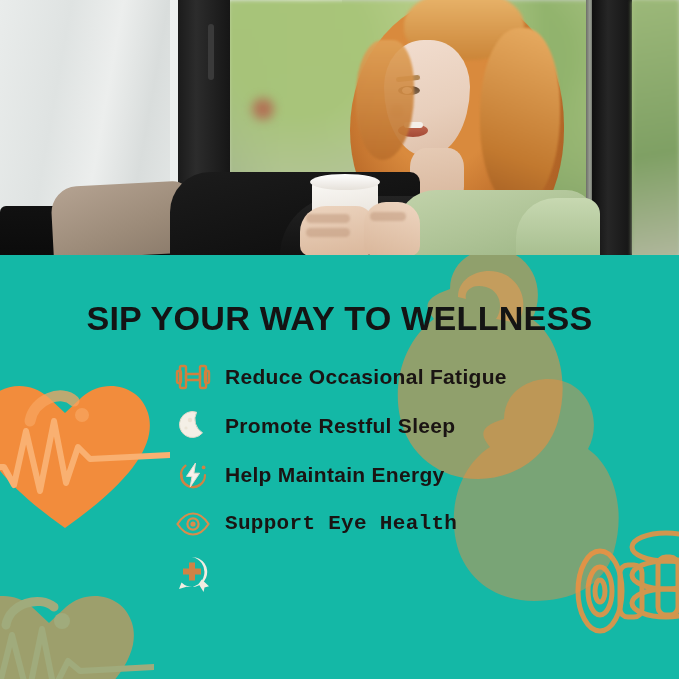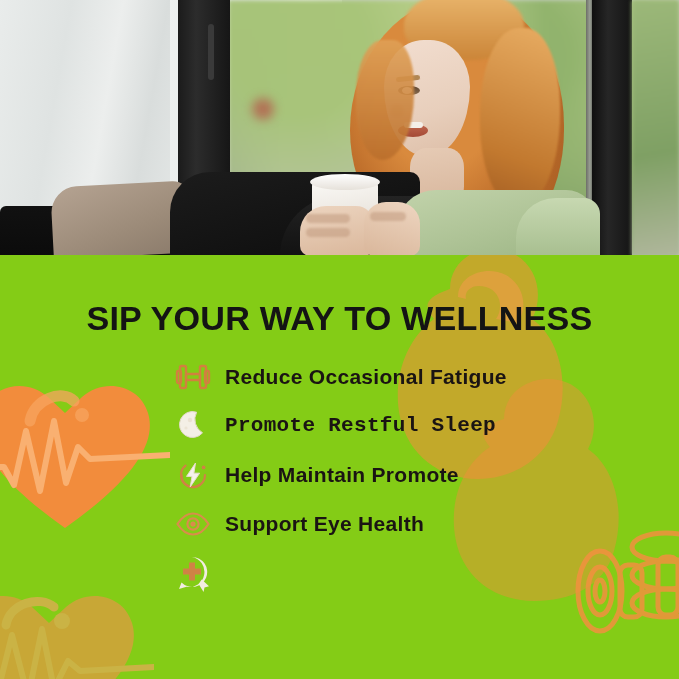--- a/index.html
+++ b/index.html
@@ -153,21 +153,21 @@
     position:absolute; left:364px; top:202px; width:56px; height:54px;
     background:linear-gradient(200deg,#eed6c1,#d9b69a); border-radius:22px 22px 10px 10px; filter:blur(.6px);
   }
   .ph-finger { position:absolute; width:44px; height:9px; background:rgba(190,150,122,.5);
     border-radius:6px; filter:blur(1.1px); }
 
   
   .panel {
     position:absolute; left:0; top:255px;
     width:679px; height:424px;
-    background:#84cc16;
+    background:#14b8a6;
     overflow:hidden;
   }
   .wm { position:absolute; pointer-events:none; }
 
   
   .title {
     position:absolute; left:0; top:45px; width:679px;
     text-align:center;
     color:#141414;
     font-weight:800;
@@ -308,47 +308,47 @@
       </div>
 
       <div class="row">
         <div class="icon-wrap" style="left:171px;">
           <svg width="38" height="38" viewBox="0 0 38 38">
             <path d="M28.5 25.8 A13 13 0 1 1 22.6 5.2 A15.6 15.6 0 0 0 28.5 25.8 Z" fill="#f4efe6" stroke="#e2d9c9" stroke-width="1"></path>
             <circle cx="16" cy="13" r="2.2" fill="#e6dccb" opacity=".7"></circle>
             <circle cx="12" cy="21" r="1.6" fill="#e6dccb" opacity=".6"></circle>
           </svg>
         </div>
-        <div class="label" style="left:225px;font-family:Liberation Mono, monospace;">Promote Restful Sleep</div>
+        <div class="label" style="left:225px;">Promote Restful Sleep</div>
       </div>
 
 
       <div class="row">
         <div class="icon-wrap" style="left:171px;">
           <svg width="38" height="38" viewBox="0 0 38 38">
             <path d="M31 19 A12 12 0 1 1 11.5 9.7" fill="none" stroke="#cf8345" stroke-width="2.2" stroke-linecap="round"></path>
             <path d="M7.6 19 A11.4 11.4 0 0 0 26 28.6" fill="none" stroke="#cf8345" stroke-width="2.2" stroke-linecap="round"></path>
             <circle cx="29.6" cy="11.4" r="1.9" fill="#cf8345"></circle>
             <path d="M21.5 7 L12.5 20.4 L18 20.4 L16.2 31 L25.6 17.2 L19.9 17.2 Z" fill="#f6f2ec" stroke="#e7dccd" stroke-width="1"></path>
           </svg>
         </div>
-        <div class="label" style="left:225px;">Help Maintain Promote</div>
+        <div class="label" style="left:225px;">Help Maintain Energy</div>
       </div>
 
       <div class="row">
         <div class="icon-wrap" style="left:171px;">
           <svg width="38" height="38" viewBox="0 0 38 38">
             <g fill="none" stroke="#d98c4c" stroke-width="2.2" stroke-linecap="round">
               <path d="M3.5 19 C8 12 13.5 8.5 19 8.5 C24.5 8.5 30 12 34.5 19 C30 26 24.5 29.5 19 29.5 C13.5 29.5 8 26 3.5 19 Z"></path>
               <circle cx="19" cy="19" r="5.6"></circle>
             </g>
             <circle cx="19" cy="19" r="2.6" fill="#d98c4c"></circle>
           </svg>
         </div>
-        <div class="label" style="left:225px;">Support Eye Health</div>
+        <div class="label" style="left:225px;font-family:Liberation Mono, monospace;">Support Eye Health</div>
       </div>
 
       <div class="row">
         <div class="icon-wrap" style="left:171px;">
           <svg width="40" height="40" viewBox="0 0 40 40">
             <path d="M19 4 A15 15 0 1 1 8.5 29.5 L6 36 L13.5 33.8 A15 15 0 0 0 19 4 Z" fill="#f2ece1"></path>
             <path d="M28.8 26.5 L36 33.2 L31.5 34.5 L30.6 39 L25.6 31 Z" fill="#f2ece1"></path>
             <path d="M16 9.5 L22 9.5 L22 15.5 L28 15.5 L28 21.5 L22 21.5 L22 27.5 L16 27.5 L16 21.5 L10 21.5 L10 15.5 L16 15.5 Z" fill="#cf8345"></path>
           </svg>
         </div>

